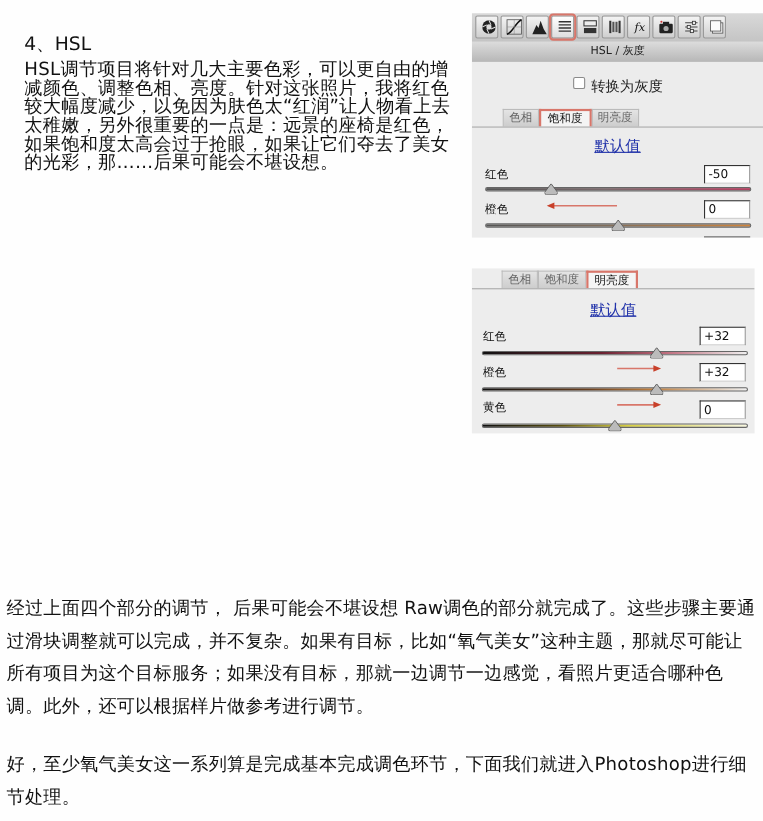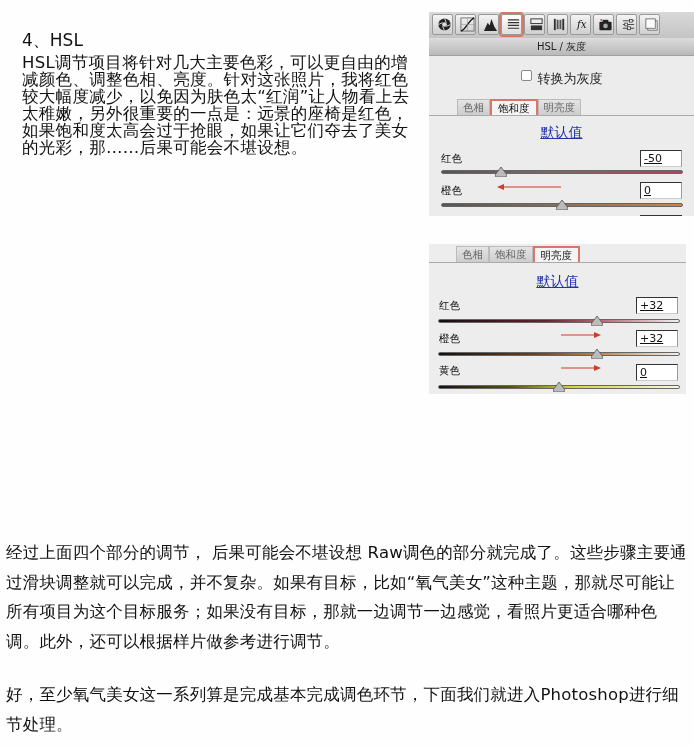--- a/index.html
+++ b/index.html
@@ -29,21 +29,21 @@
   .checkbox { width: 11px; height: 11px; border: 1px solid #8a8a8a; background: #fff; border-radius: 2px; margin-right: 6px; }
 
   .tabs { position: absolute; left: 4px; display: flex; height: 16px; margin-left: 24px; }
   .tab { font-size: 10.5px; line-height: 15px; padding: 0 5px; color: #666; background: linear-gradient(#e4e4e4, #cdcdcd); border: 1px solid #bbb; border-bottom: none; }
   .tab.active { background: #f4f4f4; color: #111; border: 2px solid #d8766a; border-bottom: none; padding: 0 6px; }
   .tab-line { position: absolute; left: 0; width: 100%; height: 1px; background: #aaa; }
 
   .default-link { position: absolute; left: 0; width: 100%; text-align: center; font-size: 14px; color: #2233aa; text-decoration: underline; }
 
   .slider-label { position: absolute; font-size: 10.5px; color: #111; text-align: center; }
-  .value-box { position: absolute; width: 42px; height: 17px; background: #fff; border: 1px solid #333; border-right-color: #999; border-bottom-color: #ccc; font-size: 11px; line-height: 15px; padding-left: 3px; color: #111; text-decoration: underline; }
+  .value-box { position: absolute; width: 42px; height: 17px; background: #fff; border: 1px solid #333; border-right-color: #999; border-bottom-color: #ccc; font-size: 11px; line-height: 15px; padding-left: 3px; color: #111; }
   .track { position: absolute; height: 4px; border-radius: 2px; border: 1px solid #666; }
   .thumb { position: absolute; width: 12px; height: 10px; }
   .thumb svg { width: 12px; height: 10px; display: block; }
 
   .arrow { position: absolute; height: 8px; }
   .arrow svg { display: block; }
 </style>
 </head>
 <body>
 

